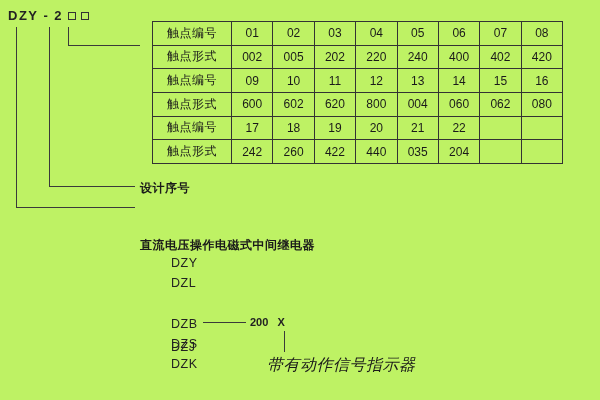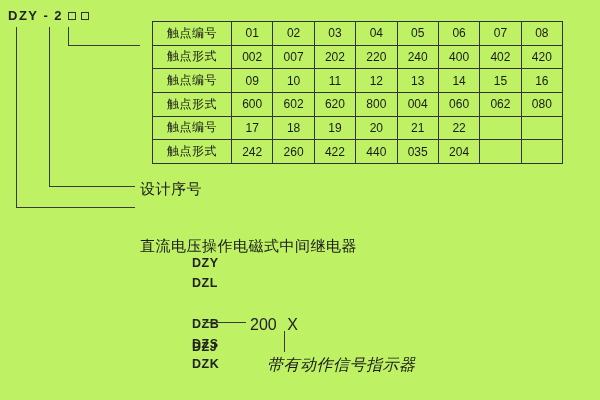--- a/index.html
+++ b/index.html
@@ -49,40 +49,41 @@
     vertical-align: middle;
     font-size: 12px;
     color: #1a1a1a;
     padding: 0;
     overflow: hidden;
   }
   .contact-table td.label-cell { width: 79px; letter-spacing: 0.5px; }
   
   .callout {
     position: absolute;
-    font-size: 15px;
+    font-size: 12px;
     color: #1a1a1a;
     letter-spacing: 0.5px;
     white-space: nowrap;
+    font-weight: bold;
   }
   
   .legend-code {
     position: absolute;
-    left: 192px;
+    left: 171px;
     font-size: 12.5px;
-    font-weight: 700;
+    font-weight: 400;
     color: #222;
     letter-spacing: 0.5px;
     white-space: nowrap;
   }
   .dzb-suffix {
     position: absolute;
     left: 250px; top: 316px;
-    font-size: 16px;
-    font-weight: 400;
+    font-size: 11px;
+    font-weight: 700;
     color: #222;
     word-spacing: 6px;
     white-space: nowrap;
   }
   .indicator-label {
     position: absolute;
     left: 267px; top: 355px;
     font-size: 16px;
     color: #1a1a1a;
     letter-spacing: 0.5px;
@@ -117,21 +118,21 @@
           <td>03</td>
           <td>04</td>
           <td>05</td>
           <td>06</td>
           <td>07</td>
           <td>08</td>
         </tr>
         <tr>
           <td class="label-cell">触点形式</td>
           <td>002</td>
-          <td>007</td>
+          <td>005</td>
           <td>202</td>
           <td>220</td>
           <td>240</td>
           <td>400</td>
           <td>402</td>
           <td>420</td>
         </tr>
         <tr>
           <td class="label-cell">触点编号</td>
           <td>09</td>

